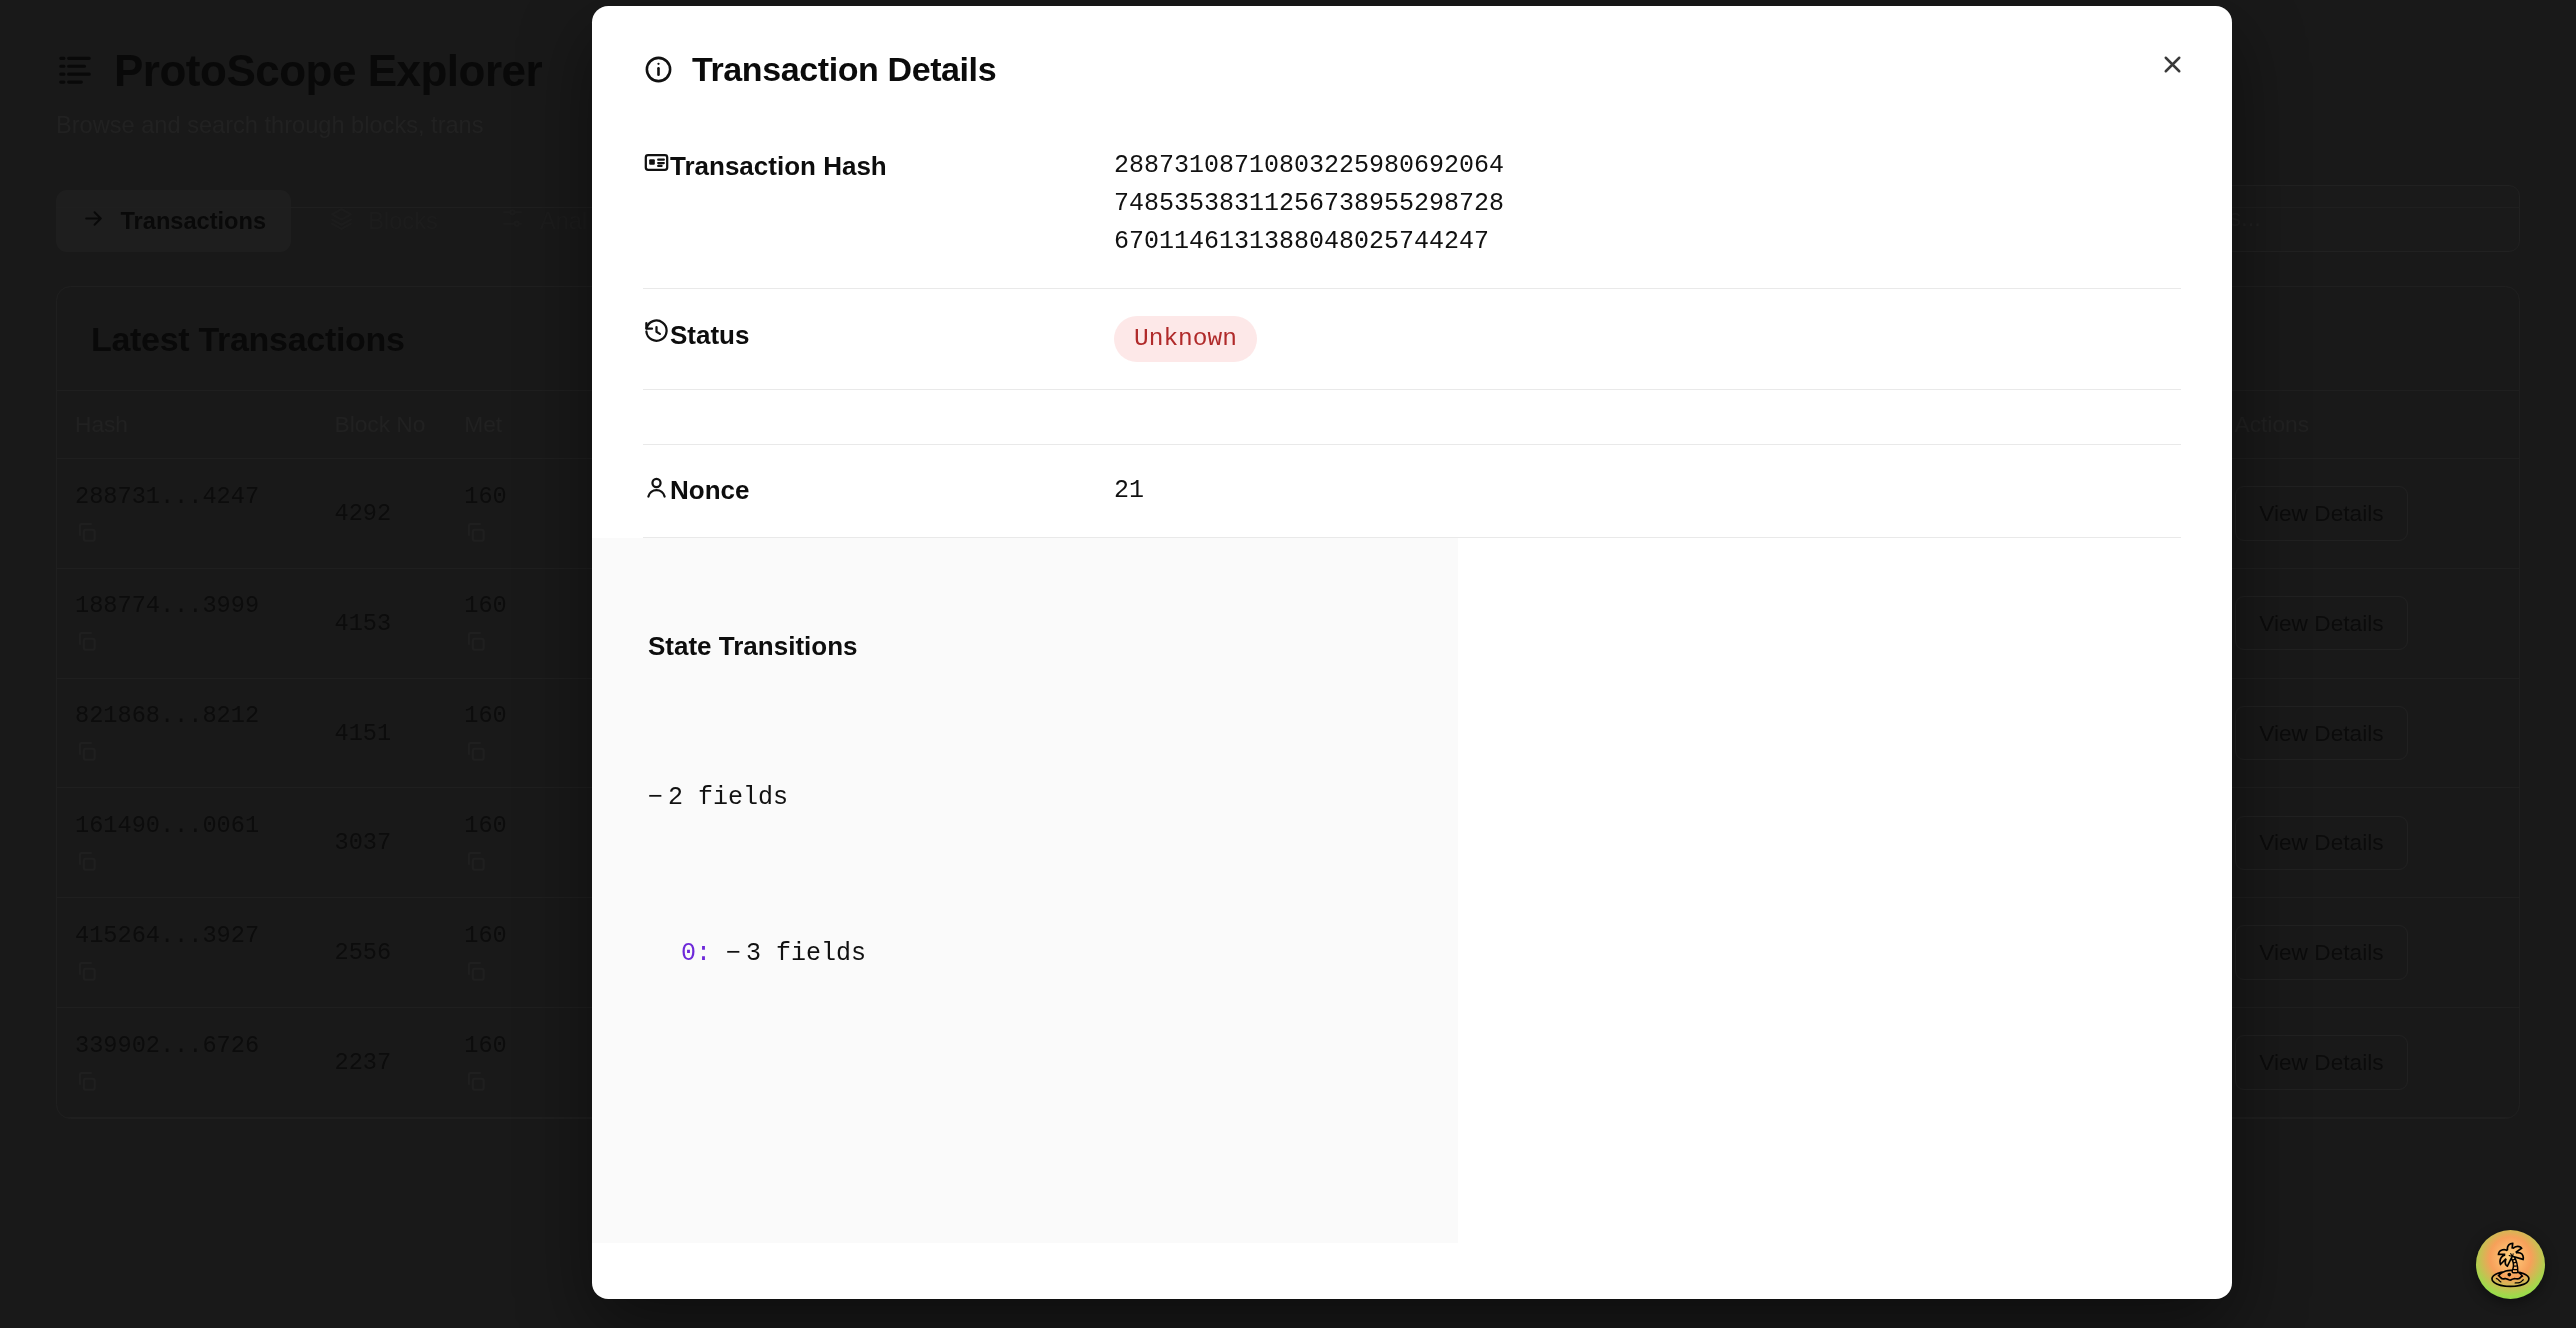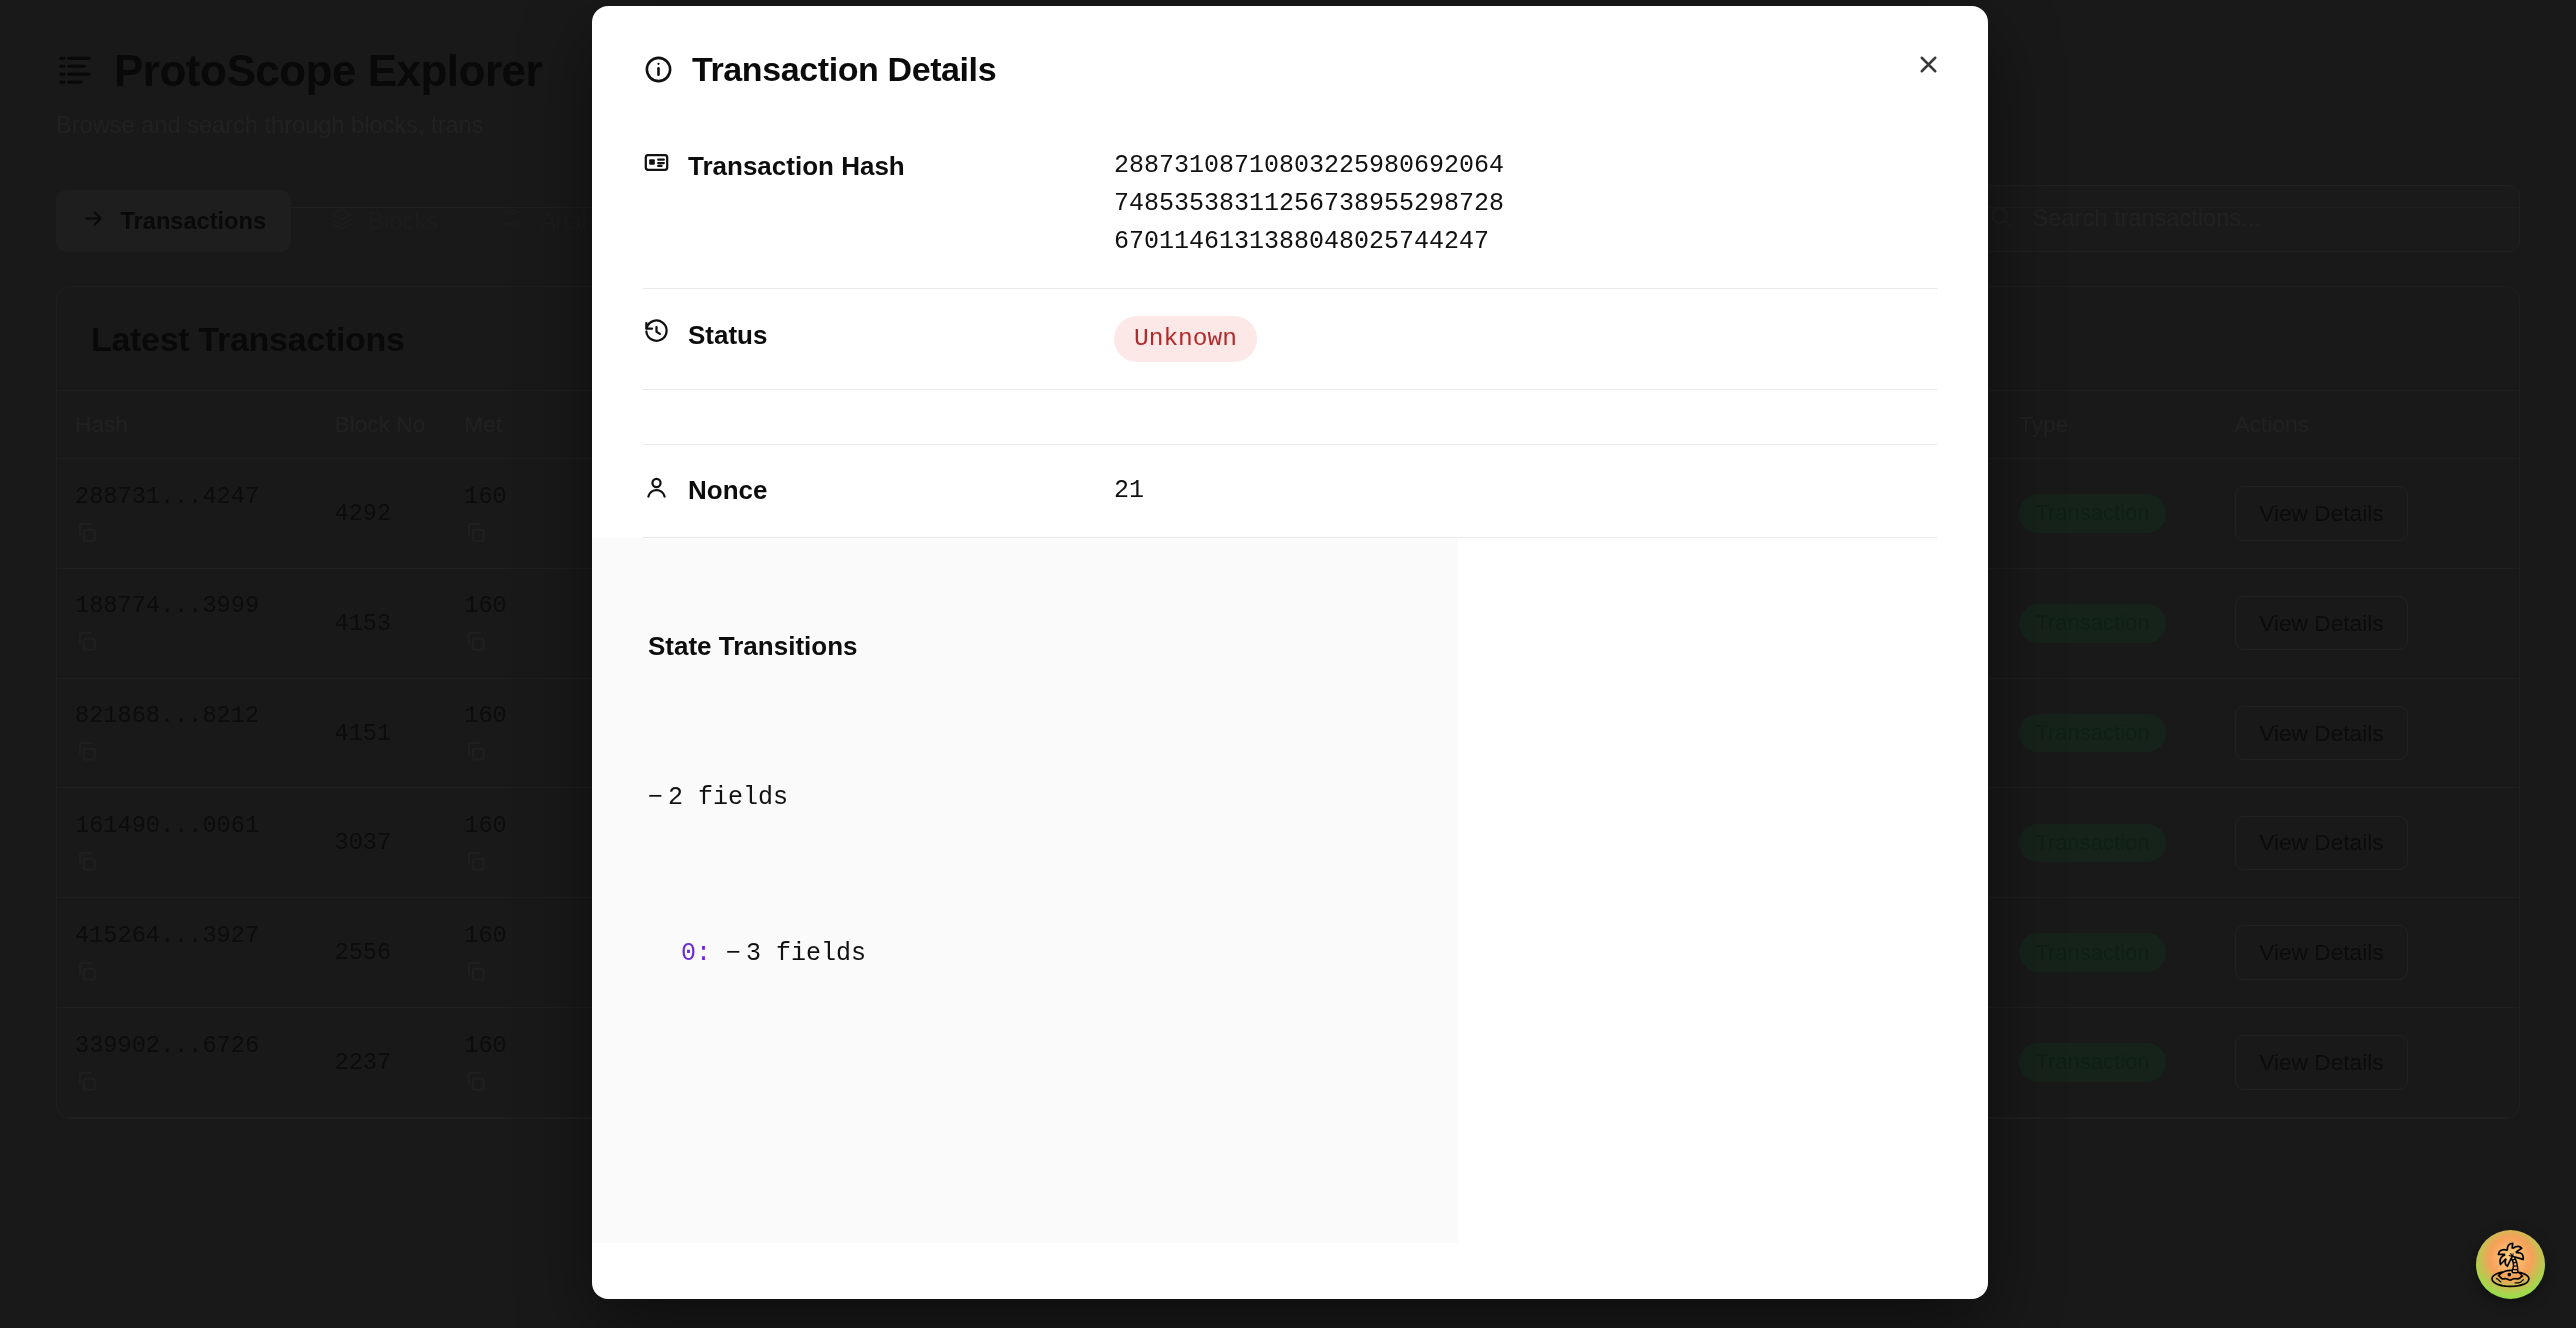--- a/index.html
+++ b/index.html
@@ -101,21 +101,21 @@
   col.c-block  { width: 109px; }
   col.c-method { width: 798px; }
   col.c-from   { width: 508px; }
   col.c-type   { width: 181px; }
   col.c-act    { width: 254px; }
 
   
   .modal {
     position: absolute; z-index: 10;
     left: 592px; top: 6.3px;
-    width: 1396px; height: 1293px;
+    width: 1640px; height: 1293px;
     background: #ffffff;
     border-radius: 16.3px;
     box-shadow: 0 27px 73px rgba(0,0,0,0.45);
     overflow: hidden;
   }
   .modal-head {
     display: flex; align-items: center;
     padding: 44px 51px 31px 51px;
   }
   .modal-head .info-ico { width: 31px; height: 31px; color: #111; margin-right: 18px; flex:none; }
@@ -133,21 +133,21 @@
 
   .modal-body { padding: 0 0 0 0; }
 
   .field {
     display: flex; align-items: flex-start;
     margin: 0 51px;
     padding: 27px 0 27px 0;
     border-bottom: 0.9px solid #e9e9e9;
   }
   .field-label {
-    display: flex; align-items: center; gap: 18px;
+    display: flex; align-items: center; 
     width: 471px; flex: none;
     font-size: 26px; font-weight: 600; color: #0d0d0d;
     padding-top: 1.8px;
     text-align: center;
   }
   .field-label svg { width: 27px; height: 27px; color: #111; flex: none; }
   .field-value {
     font-family: "Liberation Mono", monospace;
     font-size: 25px; line-height: 1.52; color: #111;
     word-break: break-all; max-width: 399px;

